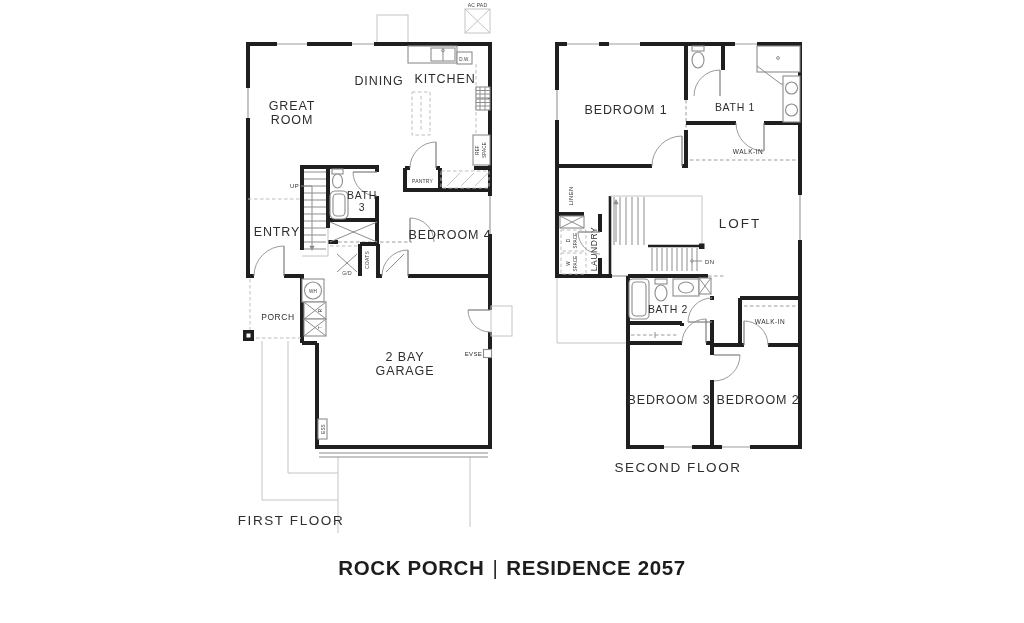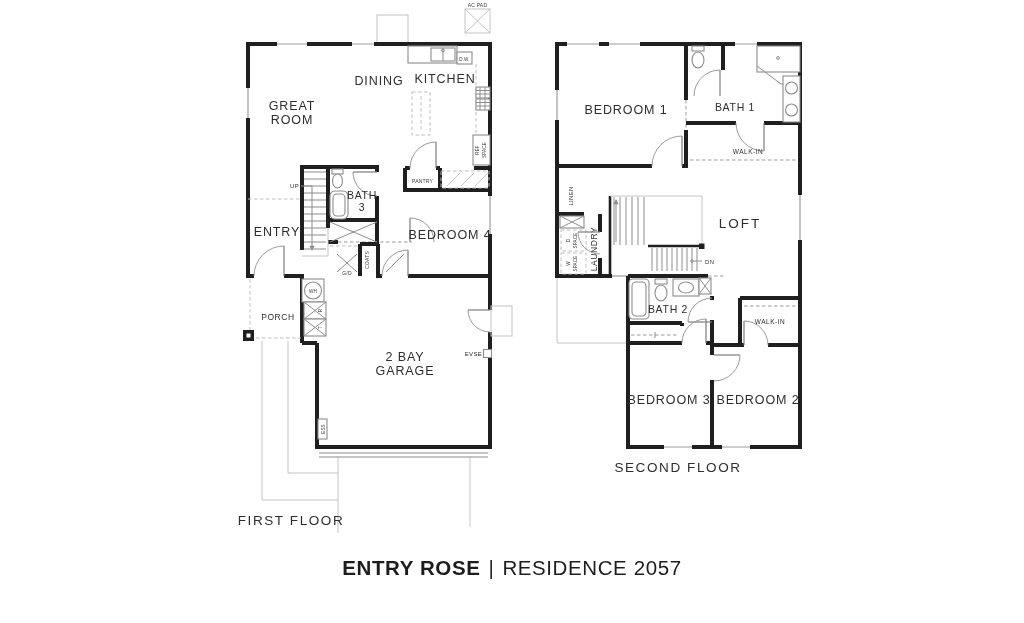--- a/index.html
+++ b/index.html
@@ -23,21 +23,21 @@
   .fix{stroke:#8d8d8d;stroke-width:1.1;fill:#ffffff;}
   .faint{stroke:#c4c4c4;stroke-width:1;fill:none;}
   .dash{stroke:#9c9c9c;stroke-width:1;fill:none;stroke-dasharray:3.5,2.5;}
   .fdash{stroke:#bdbdbd;stroke-width:1;fill:none;stroke-dasharray:3.5,2.5;}
   .door{stroke:#9a9a9a;stroke-width:1;fill:none;}
   .leaf{stroke:#7d7d7d;stroke-width:1.2;fill:none;}
   #title{position:absolute;left:0;right:0;top:556px;text-align:center;color:#1d1d1d;
          font-size:20.5px;letter-spacing:.6px;}
   #title .bold{font-weight:700;}
   #title .sep{font-weight:400;margin:0 8px;color:#2a2a2a;}
-  #title .reg{font-weight:400;}
+  #title .reg{font-weight:700;}
 </style>
 </head>
 <body>
 
 <div id="canvas">
 <svg width="1024" height="623" viewBox="0 0 1024 623">
 
   <g>
 
     <g>
@@ -326,15 +326,15 @@
     <text class="loft" x="740" y="228" text-anchor="middle">LOFT</text>
     <text class="room-s" x="668" y="313" text-anchor="middle">BATH 2</text>
     <text class="t7" x="770" y="324" text-anchor="middle">WALK-IN</text>
     <text class="room" x="669" y="404" text-anchor="middle">BEDROOM 3</text>
     <text class="room" x="758" y="404" text-anchor="middle">BEDROOM 2</text>
     <text class="cap" x="678" y="472" text-anchor="middle">SECOND FLOOR</text>
   </g>
 </svg>
 
 <div id="title">
-  <span class="bold">ENTRY ROSE</span><span class="sep">|</span><span class="reg">RESIDENCE 2057</span>
+  <span class="bold">ROCK PORCH</span><span class="sep">|</span><span class="reg">RESIDENCE 2057</span>
 </div>
 </div>
 
 </body></html>

